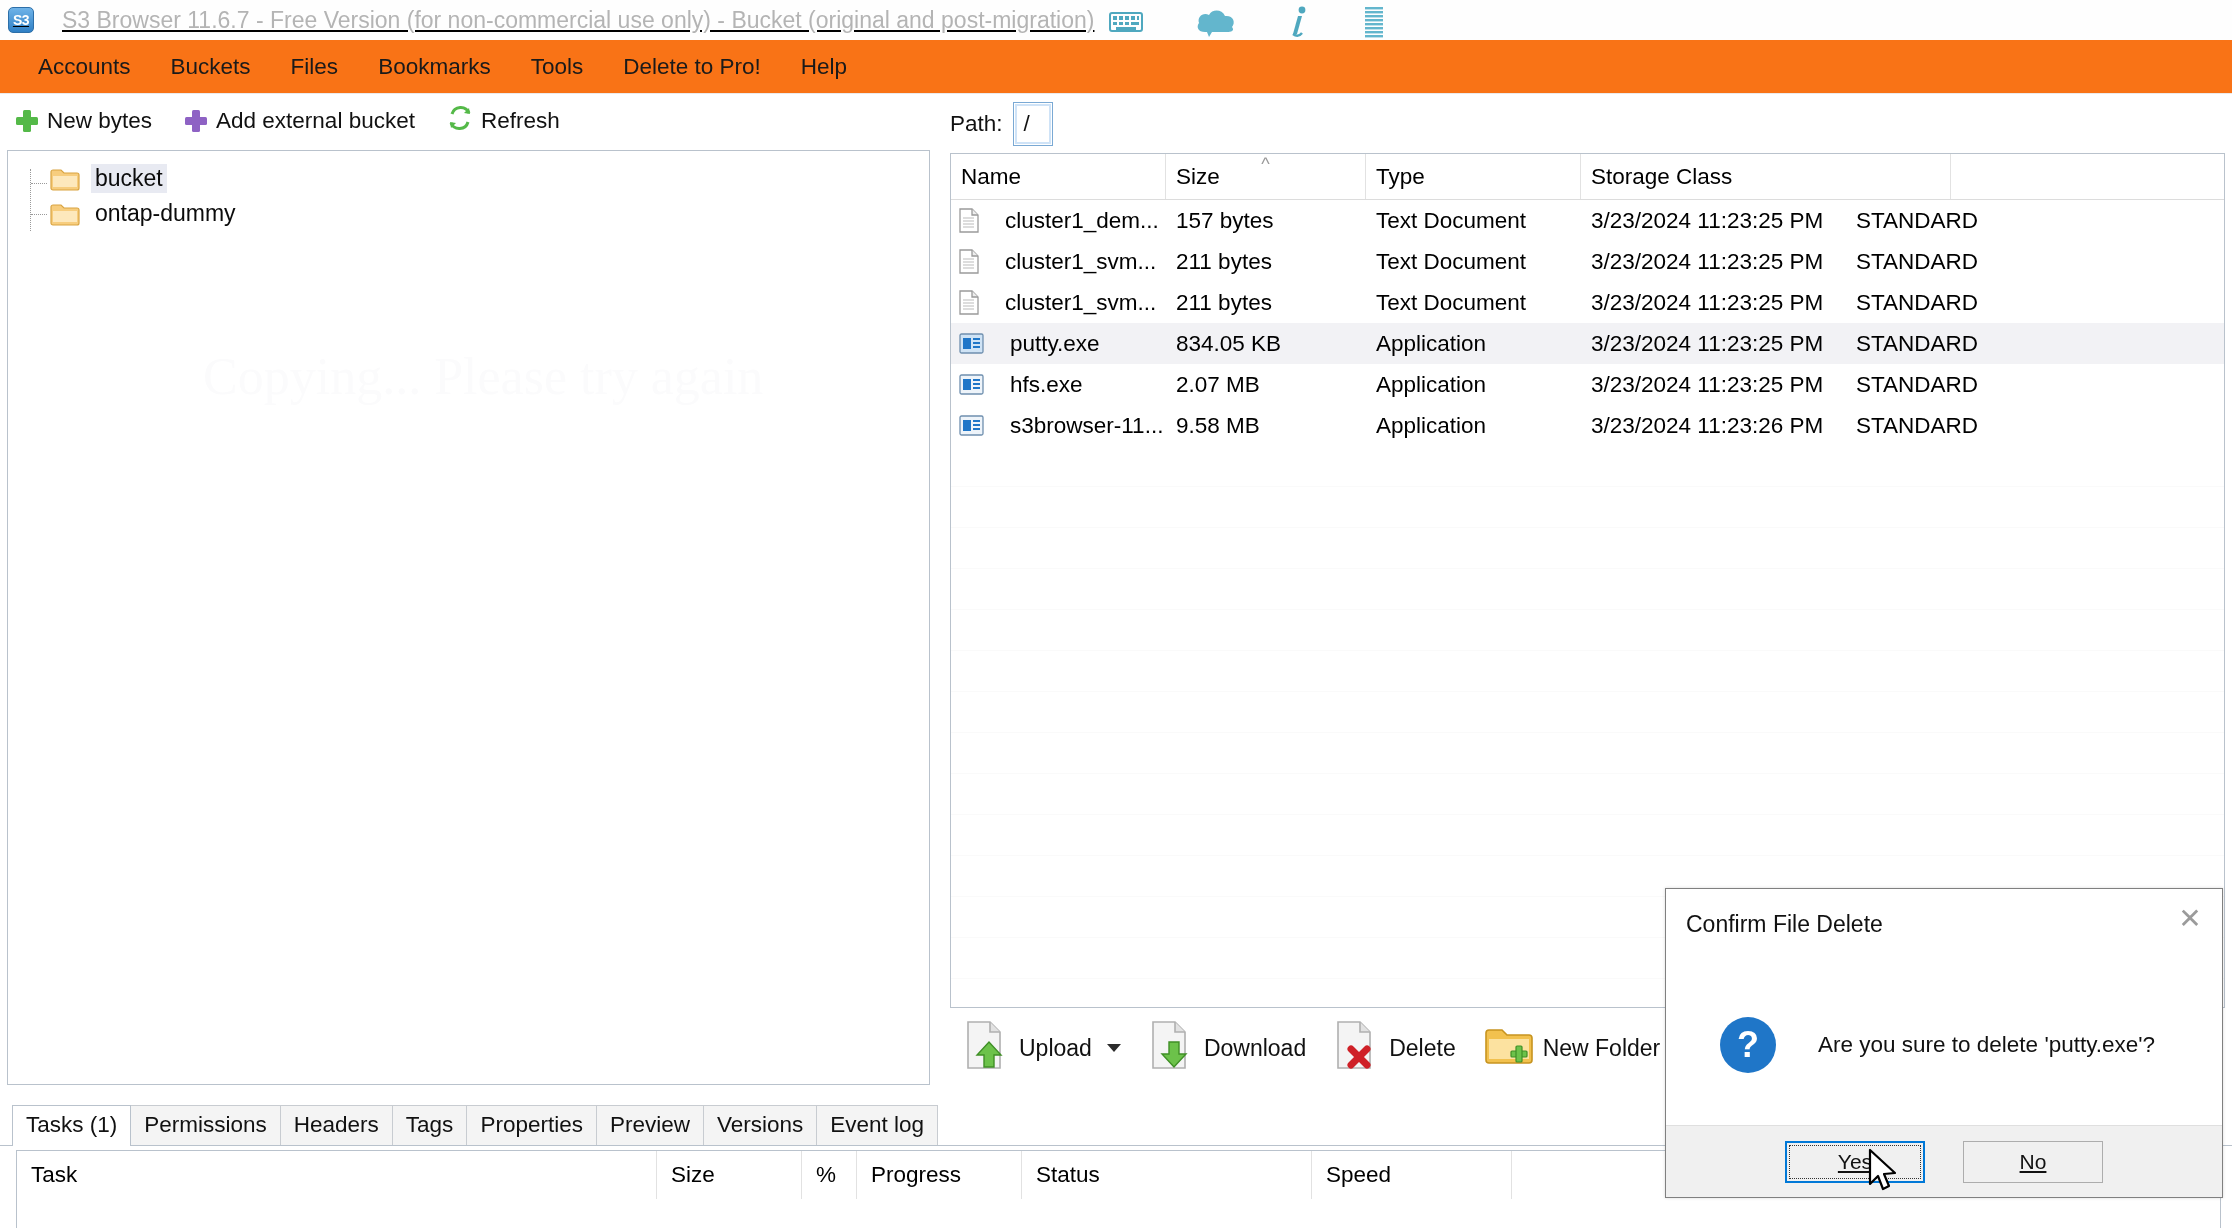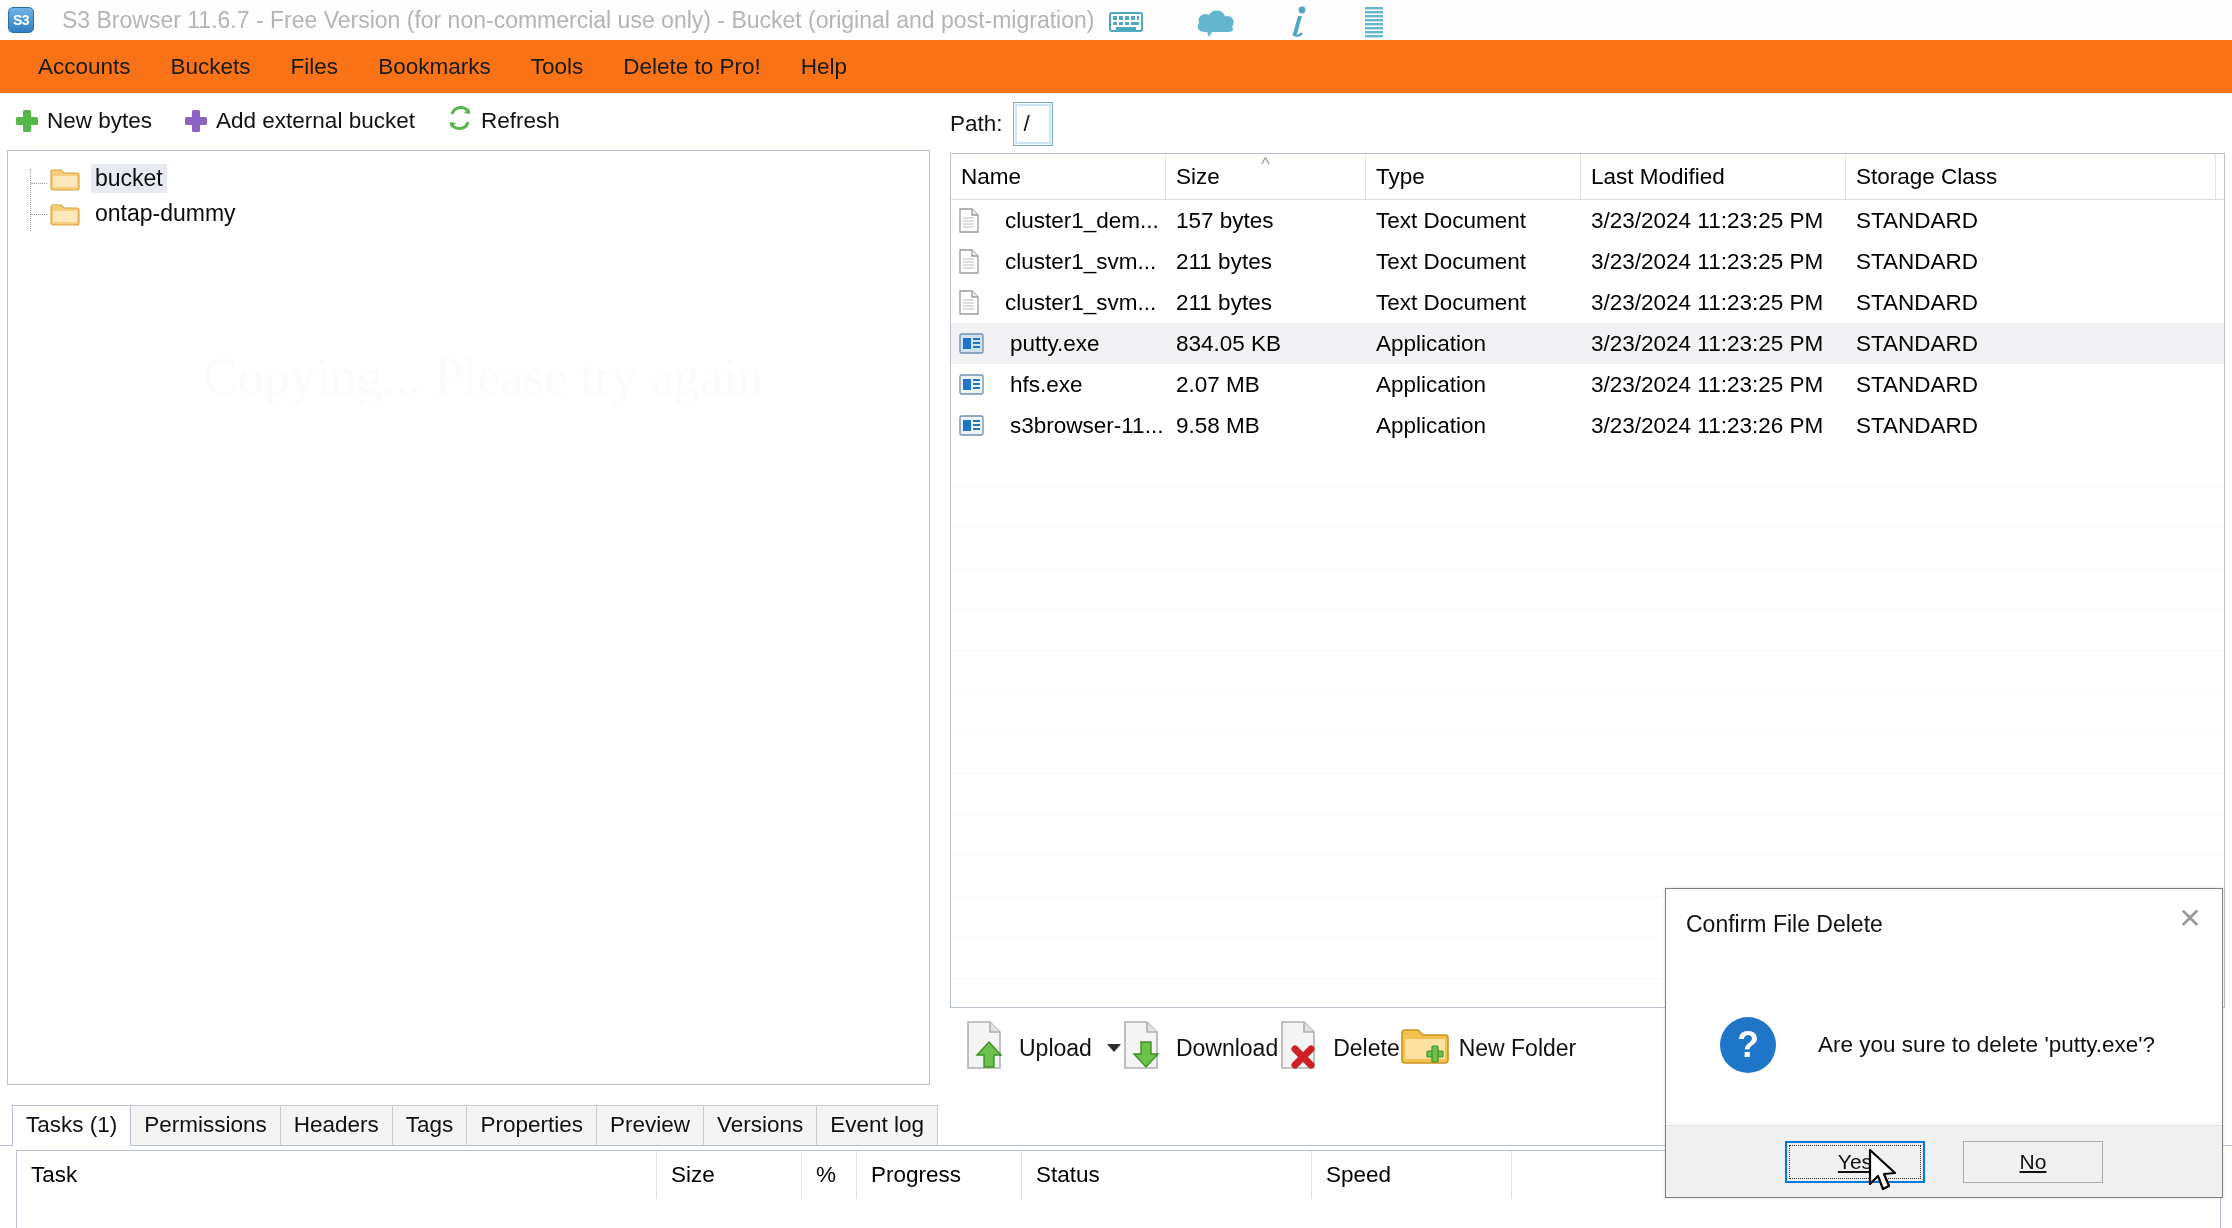--- a/index.html
+++ b/index.html
@@ -7,21 +7,21 @@
     width: 2232px; height: 1228px;
     background: #ffffff;
     font-family: "Liberation Sans", sans-serif;
     overflow: hidden;
   }
   #app { position: relative; width: 2232px; height: 1228px; background: #fff; }
 
   
   .titlebar {
     position: absolute; left: 0; top: 0; width: 2232px; height: 40px;
-    background: #fefefe; display: flex; align-items: center; padding-left: 8px;
+    background: #fefefe; display: flex; align-items: center; padding-left: 8px; text-decoration: underline;
   }
   .app-icon {
     width: 26px; height: 26px; border-radius: 5px;
     background: linear-gradient(#6fb3e8, #2f7fc4);
     border: 1px solid #2d6fa8;
     color: #fff; font-size: 14px; font-weight: bold;
     display: flex; align-items: center; justify-content: center;
     letter-spacing: -0.5px; flex: none;
   }
   .title-text {
@@ -131,21 +131,21 @@
   .c-stor { width: 370px; }
   
   .filler { height: 41px; border-bottom: 1px solid #fafafa; }
 
   .doc-ico { width: 20px; height: 25px; flex: none; }
   .app-ico { width: 25px; height: 21px; flex: none; }
 
   
   .actionbar {
     position: absolute; left: 950px; top: 1012px; width: 1275px; height: 72px;
-    display: flex; align-items: center; padding-left: 14px;
+    display: flex; align-items: center; gap: 28px; padding-left: 14px;
     background: #fff; overflow: hidden;
   }
   .act-btn { display: flex; align-items: center; gap: 9px; font-size: 23px; color: #111; white-space: nowrap; cursor: default; }
   .caret-dn {
     width: 0; height: 0; border-left: 7px solid transparent; border-right: 7px solid transparent;
     border-top: 8px solid #2b2b2b; margin-left: 6px;
   }
 
   
   .tabsbar {
@@ -343,21 +343,20 @@
   </div>
 
   <div class="filelist">
     <div class="fl-head">
       <div class="cell c-name">Name</div>
       <div class="cell c-size">
         <span class="sort-caret">^</span>
         <span>Size</span>
       </div>
       <div class="cell c-type">Type</div>
-      <div class="cell c-mod">Last Modified</div>
       <div class="cell c-stor">Storage Class</div>
     </div>
     <div class="fl-body">
 
       <div class="fl-row">
         <div class="cell c-name namecell">
           <span class="doc-ico">
             <svg width="20" height="25" viewBox="0 0 20 25">
                 <path d="M1 1 h12 l6 6 v17 h-18 z" fill="#fff" stroke="#9a9a9a" stroke-width="1.3"></path>
                 <path d="M13 1 v6 h6" fill="#eee" stroke="#9a9a9a" stroke-width="1.3"></path>

